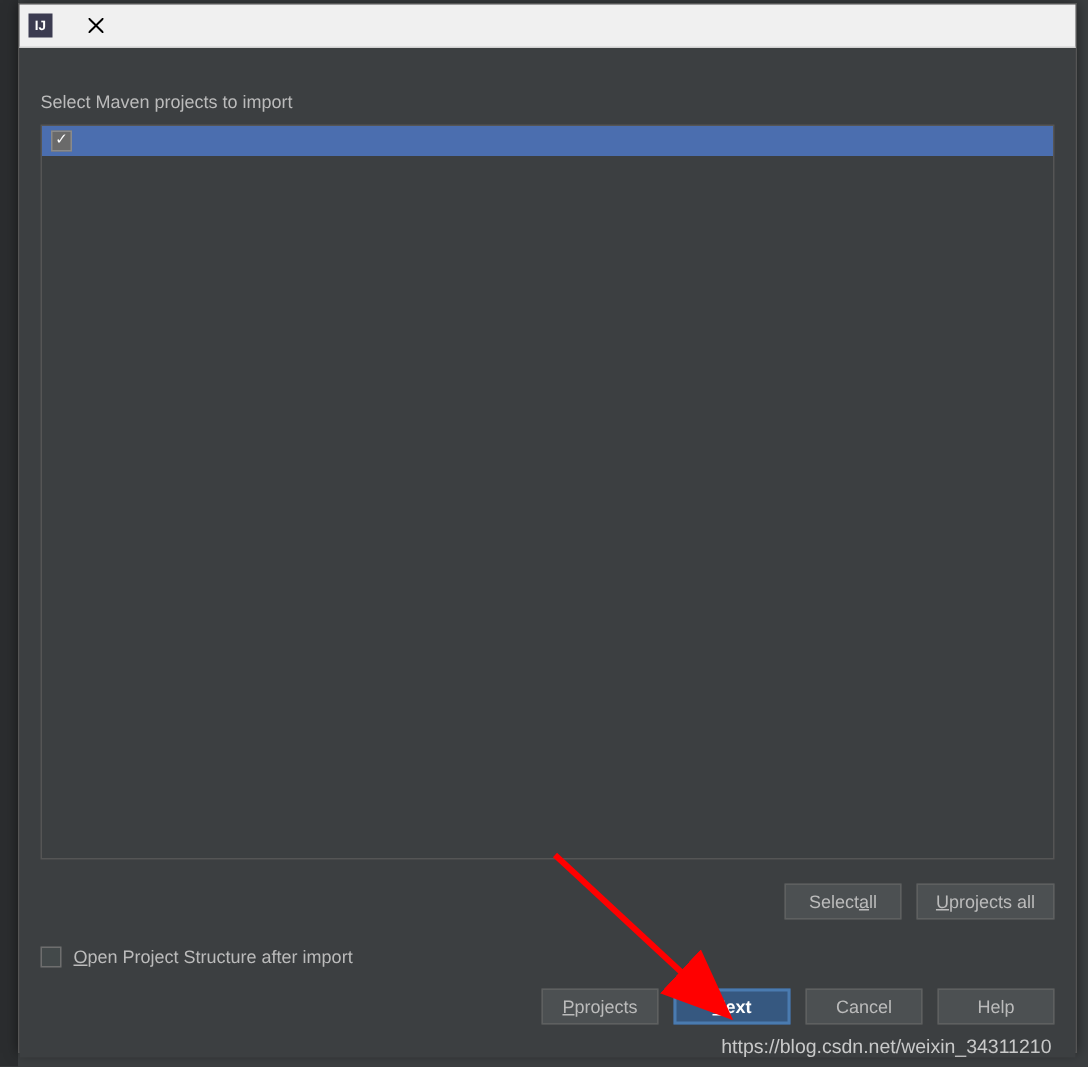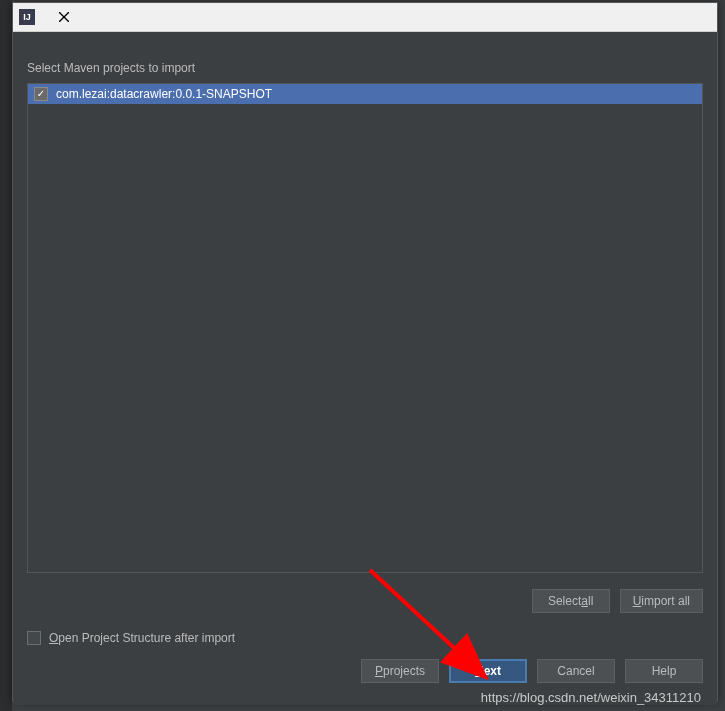--- a/index.html
+++ b/index.html
@@ -184,33 +184,32 @@
         </svg>
     </div>
   </div>
 
   <div class="content">
     <div class="section-label">Select Maven projects to import</div>
 
     <div class="list-box">
       <div class="list-item">
         <span class="checkbox checked"></span>
-        <span class="item-label">com.lezai:datacrawler:0.0.1-SNAPSHOT</span>
       </div>
     </div>
 
     <div class="select-row">
       <div class="btn">
         <span>Select </span>
           <span class="u">a</span>
           <span>ll</span>
       </div>
       <div class="btn">
         <span class="u">U</span>
-          <span>import all</span>
+          <span>projects all</span>
       </div>
     </div>
 
     <div class="open-structure-row">
       <span class="ckbx-inline"></span>
       <span class="open-structure-label">
         <span class="u">O</span><span>pen Project Structure after import</span>
       </span>
     </div>
 

